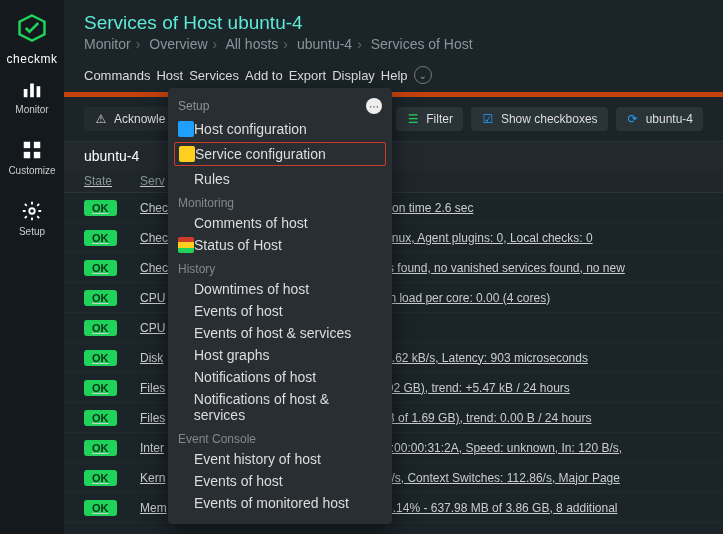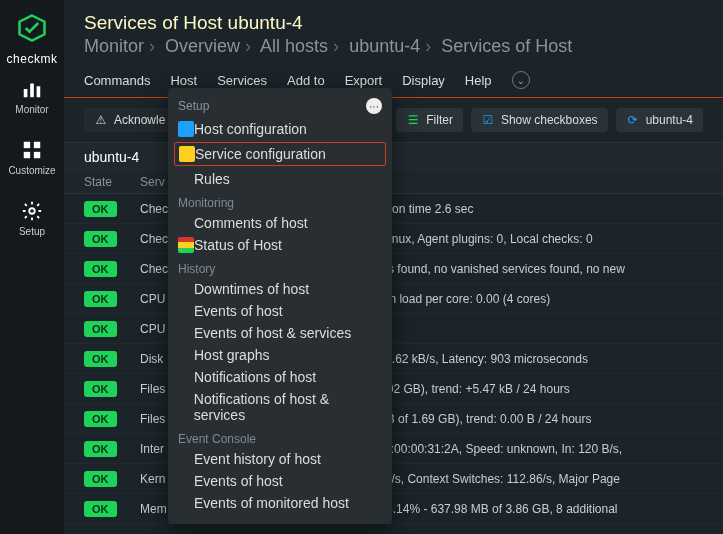--- a/index.html
+++ b/index.html
@@ -42,29 +42,29 @@
   .main {
     position: absolute;
     left: 64px; top: 0;
     right: 0; bottom: 0;
     display: flex;
     flex-direction: column;
   }
   .header {
     padding: 12px 20px 6px 20px;
   }
-  .title { font-size: 19px; font-weight: 400; color: #fef9c3; margin-bottom: 2px; }
-  .breadcrumb { font-size: 18px; color: #8a9499; }
+  .title { font-size: 19px; font-weight: 400; color: #5eead4; margin-bottom: 2px; }
+  .breadcrumb { font-size: 14px; color: #8a9499; }
   .breadcrumb .sep { margin: 0 5px; color: #666; }
   .menubar {
     display: flex;
     align-items: center;
     padding: 8px 20px;
-    gap: 20px;
-    border-bottom: 1px solid #c2410c;
+    gap: 6px;
+    border-bottom: 5px solid #c2410c;
     font-size: 13px;
     color: #ddd;
   }
   .menubar-item { cursor: pointer; }
   .help-circle {
     width: 18px; height: 18px; border-radius: 50%;
     border: 1px solid #777; display:flex;align-items:center;justify-content:center;
     font-size:10px; color:#999;
   }
   .toolbar {
@@ -98,20 +98,21 @@
   .host-heading {
     padding: 6px 20px;
     font-size: 14px;
     color: #fff;
     background: #22292e;
     border-top:1px solid #2a3338;
   }
   .table {
     width: 100%;
     font-size: 12px;
+    text-decoration: underline;
   }
   .thead {
     display:flex;
     padding: 4px 20px;
     color:#8a9499;
     background:#1f272c;
     border-bottom:1px solid #2a3338;
   }
   .th-state{ width:56px; }
   .th-service{ width:170px; }

